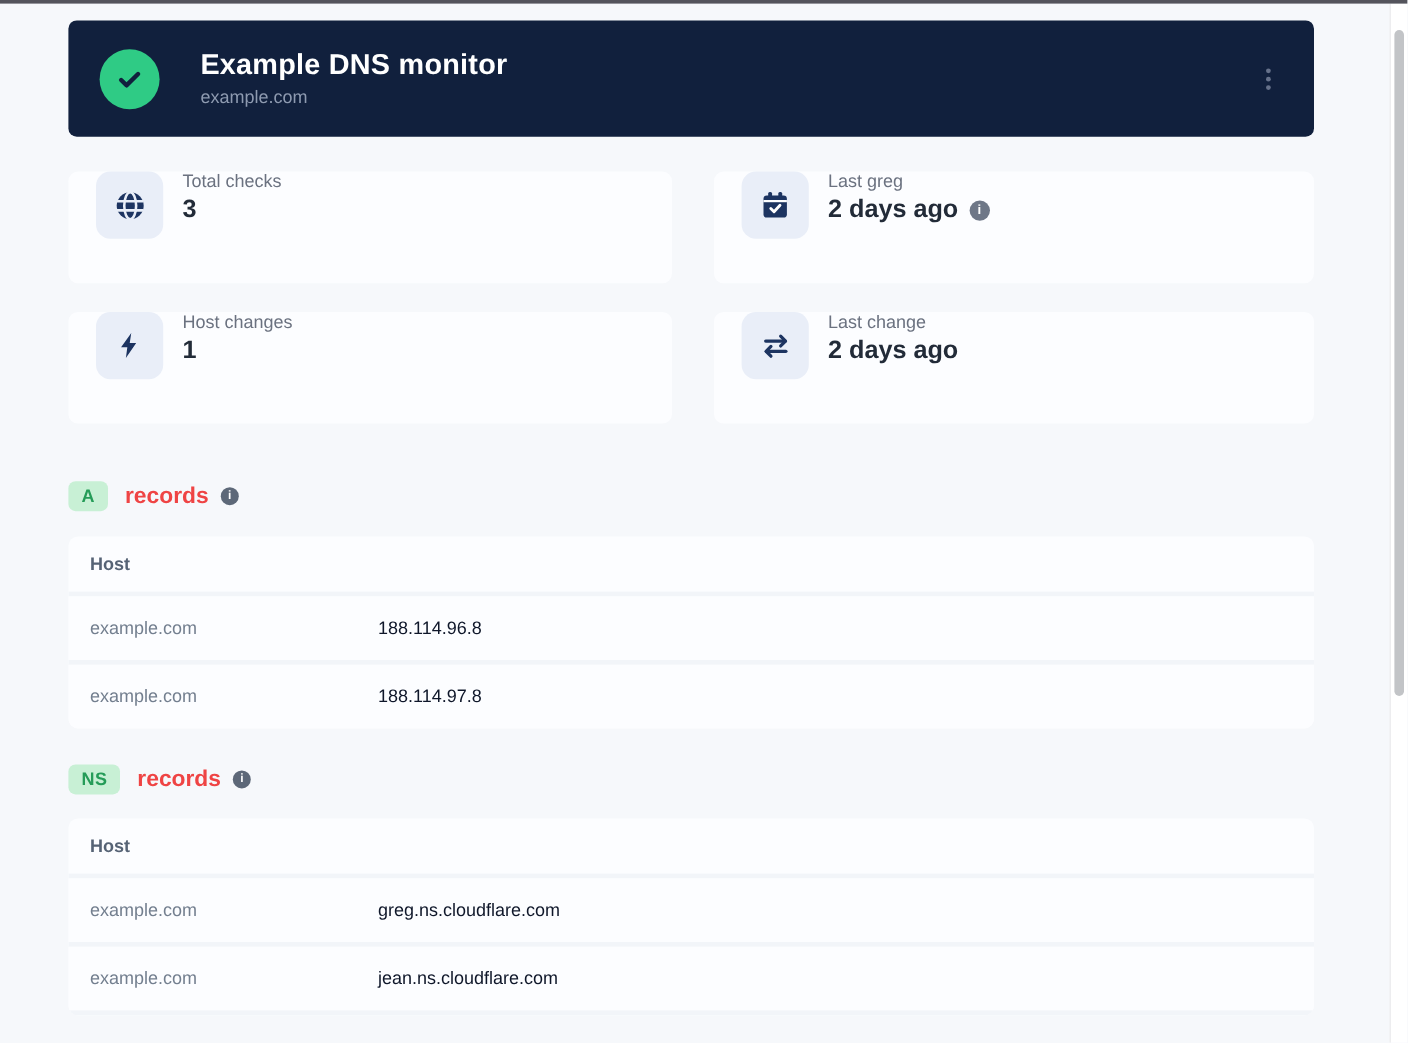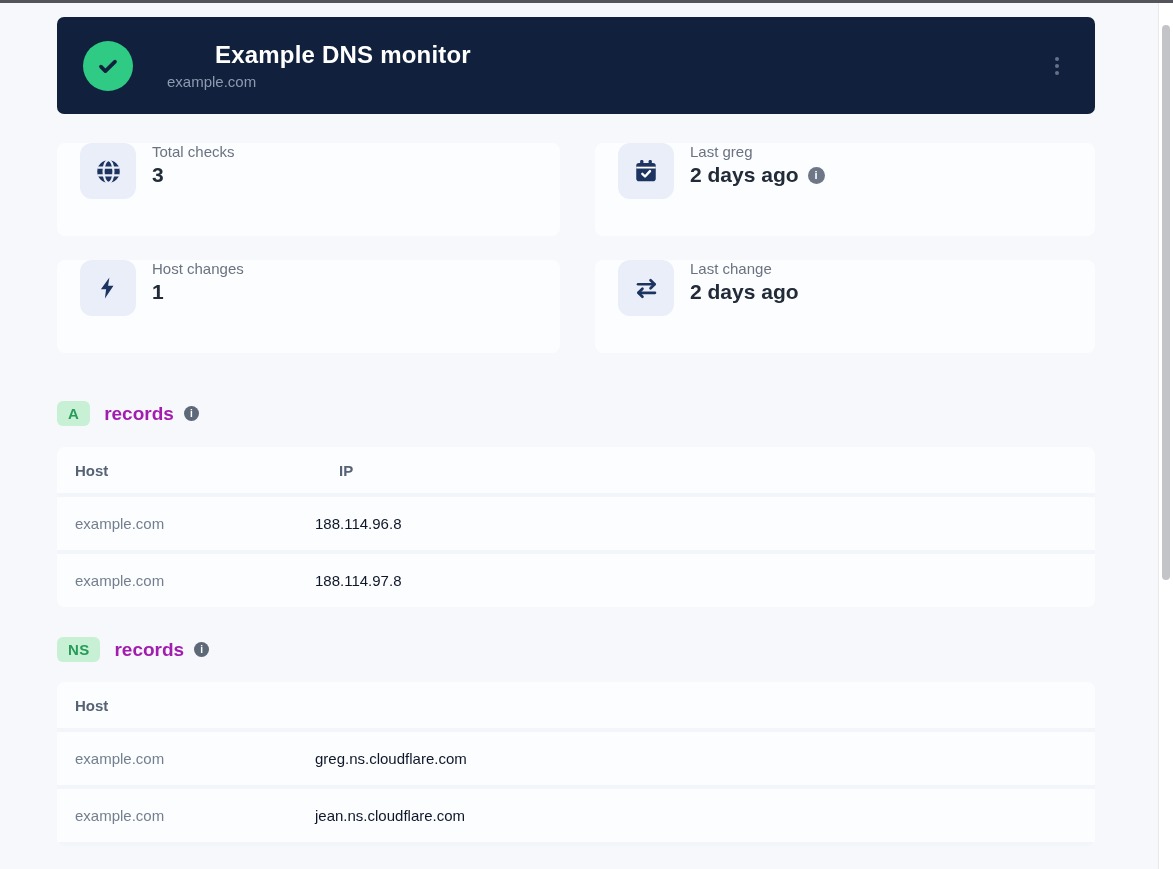--- a/index.html
+++ b/index.html
@@ -22,21 +22,21 @@
   
   .hero {
     width:1038px; height:97px; background:#11203d; border-radius:7px;
     display:flex; align-items:center; padding:0 30px 0 26px;
   }
   .status-circle {
     width:50px; height:50px; border-radius:50%; background:#2fcb85;
     display:flex; align-items:center; justify-content:center; flex:0 0 auto;
   }
   .hero-text { margin-left:34px; }
-  .hero-title { font-size:24px; font-weight:700; color:#ffffff; letter-spacing:.2px;margin-left:48px; }
+  .hero-title { font-size:24px; font-weight:700; color:#ffffff; letter-spacing:.2px; }
   .hero-subtitle { font-size:15px; color:#8e9ab0; margin-top:4px; }
   .kebab { margin-left:auto; display:flex; flex-direction:column; gap:3px; padding:6px; cursor:pointer; }
   .kebab i { width:4px; height:4px; border-radius:50%; background:#66718a; }
 
   
   .stats-grid {
     margin-top:29px; display:grid;
     grid-template-columns:503px 500px; column-gap:35px; row-gap:24px;
   }
   .stat-card {
@@ -59,21 +59,21 @@
   }
   .info-dot::after { content:"i"; }
   .info-dot.small { width:15px; height:15px; font-size:10px; margin-left:10px; background:#5d6878; }
 
   
   .section-head { display:flex; align-items:center; margin-top:46px; height:29px; }
   .badge {
     background:#c8f0d5; color:#259c58; font-size:15px; font-weight:700;
     padding:4px 11px; border-radius:6px; letter-spacing:.3px;
   }
-  .section-title { font-size:19px; font-weight:700; color:#a21caf; margin-left:14px; }
+  .section-title { font-size:19px; font-weight:700; color:#ef4444; margin-left:14px; }
 
   .table-card { margin-top:19px; width:1038px; background:#fcfdff; border-radius:8px; overflow:hidden; }
   .thead { display:flex; align-items:center; height:46px;gap:24px; }
   .th { font-size:15px; font-weight:700; color:#566375; }
   .col1 { width:258px; padding-left:18px; flex:0 0 auto; }
   .col2 { flex:1; }
   .row-sep { height:4px; background:#f2f5f9; }
   .trow { display:flex; align-items:center; height:53px; background:#fcfdff; }
   .cell-host { font-size:15px; color:#737f8f; }
   .cell-val { font-size:15px; color:#0f172a; }
@@ -184,21 +184,20 @@
 
   <div class="section-head">
     <span class="badge">A</span>
     <span class="section-title">records</span>
     <i class="info-dot small"></i>
   </div>
 
   <div class="table-card">
     <div class="thead">
       <div class="th col1">Host</div>
-      <div class="th col2">IP</div>
     </div>
     <div class="row-sep"></div>
     <div class="trow">
       <div class="cell-host col1">example.com</div>
       <div class="cell-val col2">188.114.96.8</div>
     </div>
     <div class="row-sep"></div>
     <div class="trow">
       <div class="cell-host col1">example.com</div>
       <div class="cell-val col2">188.114.97.8</div>

